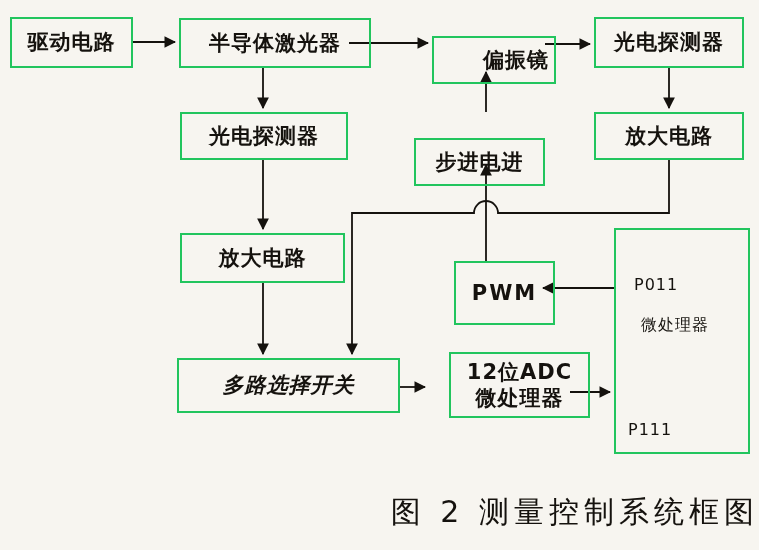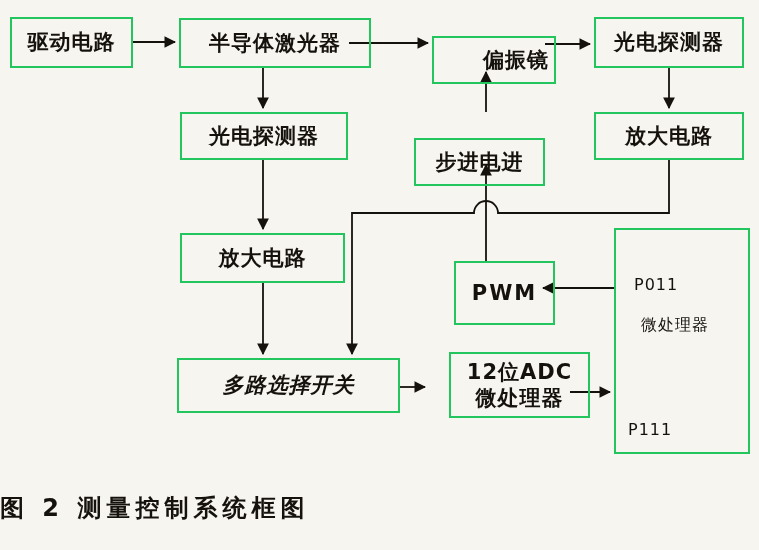--- a/index.html
+++ b/index.html
@@ -30,23 +30,23 @@
   .mcu-label {
     position: absolute;
     font-size: 16px;
     font-weight: 400;
     letter-spacing: 1px;
     white-space: nowrap;
   }
   .caption {
     position: absolute;
     left: 0; right: 0; top: 492px;
-    text-align: left;
-    font-size: 24px;
-    font-weight: 700;
+    text-align: right;
+    font-size: 30px;
+    font-weight: 400;
     letter-spacing: 5px;
   }
 </style>
 </head>
 <body>
 
 <div class="stage">
 
   <svg class="wires" width="759" height="550" viewBox="0 0 759 550">
     <defs>

